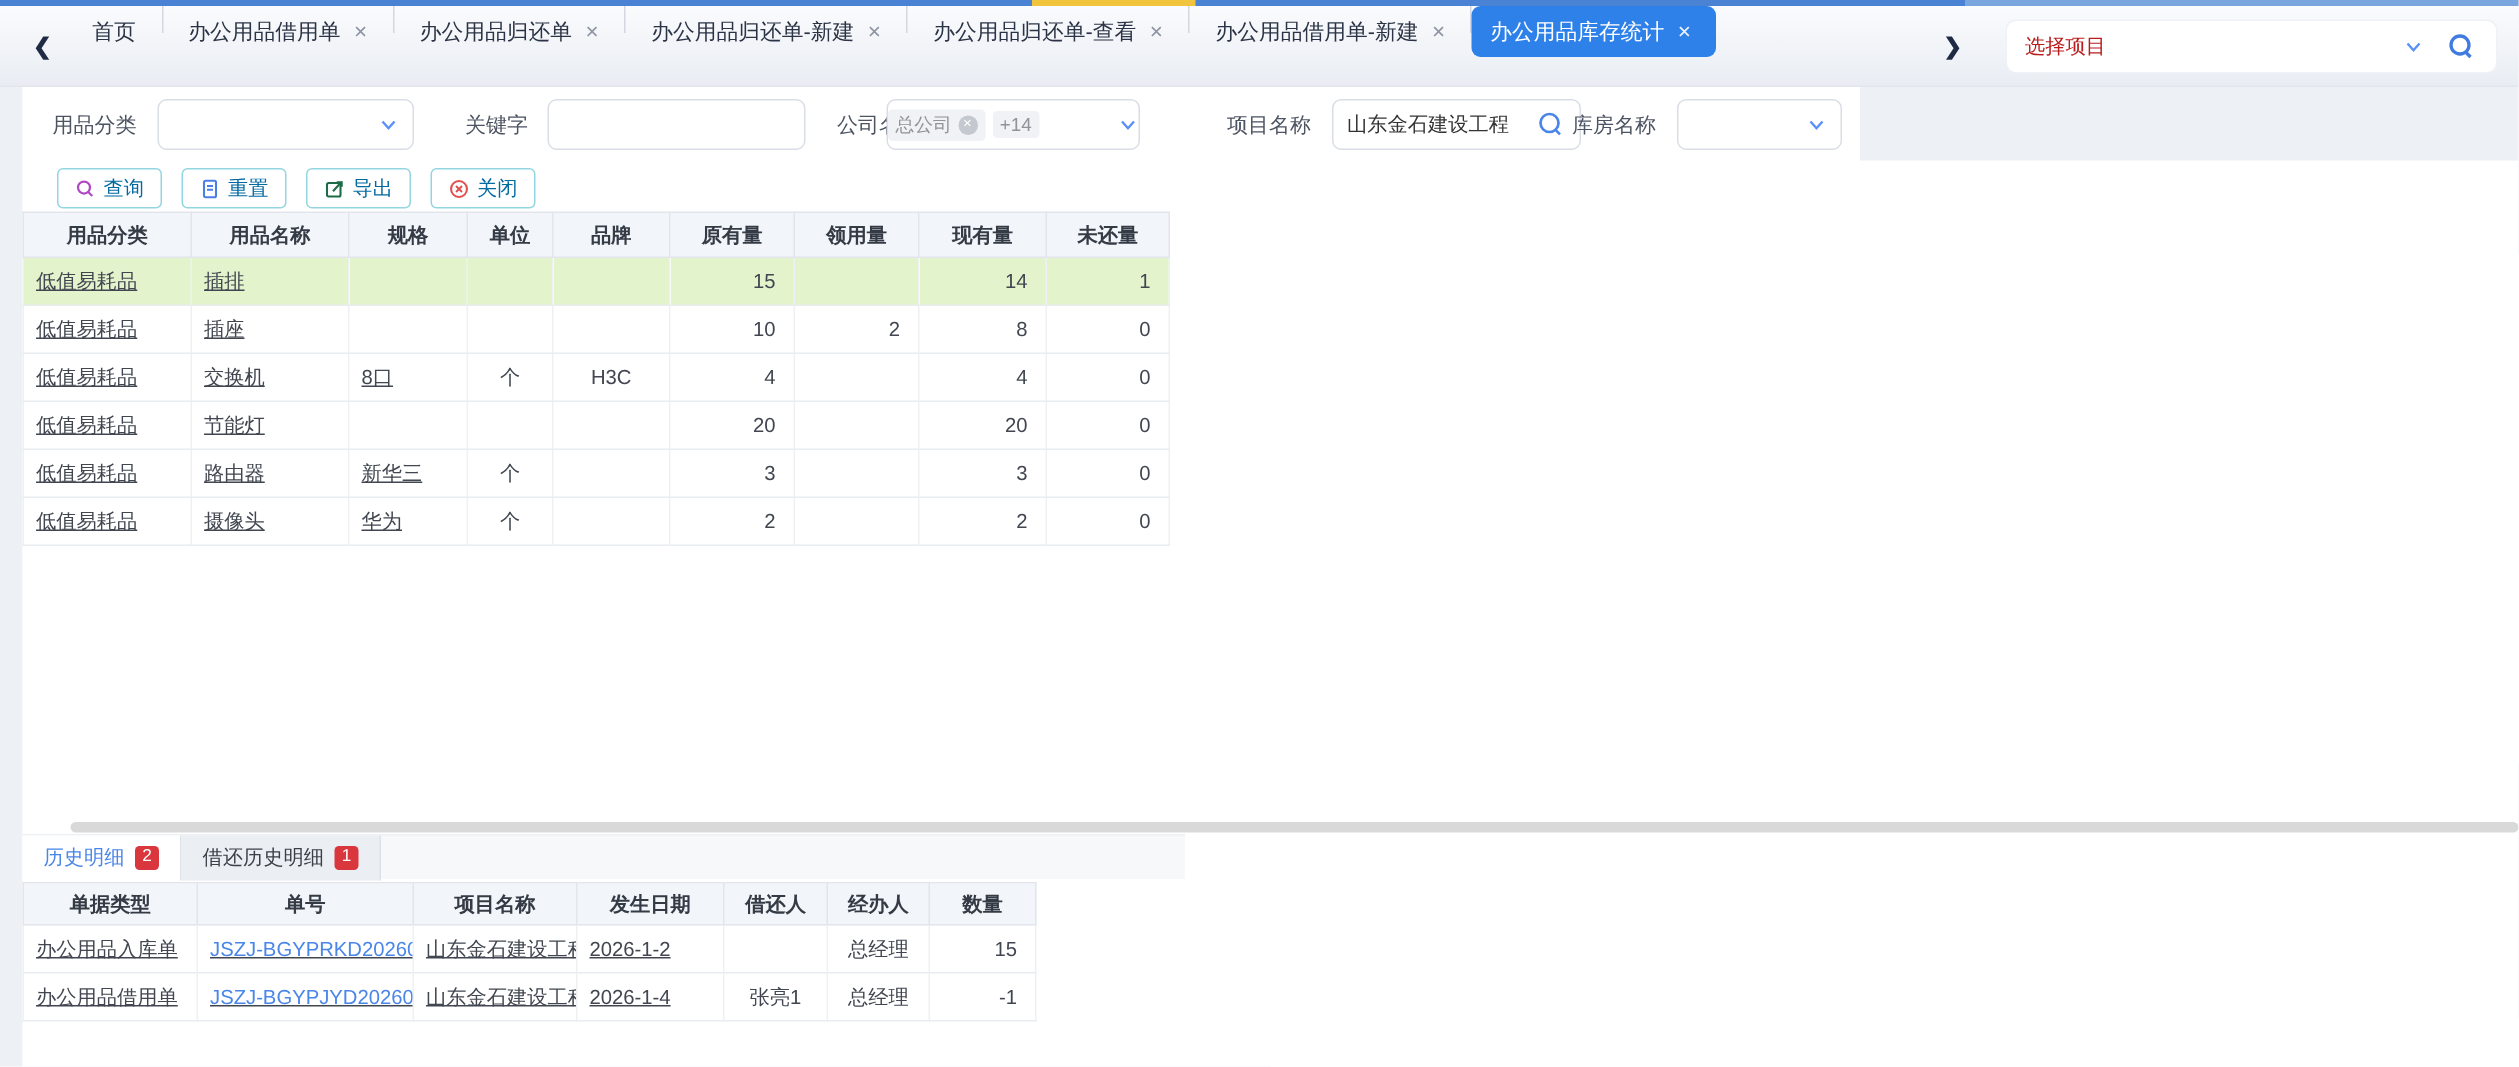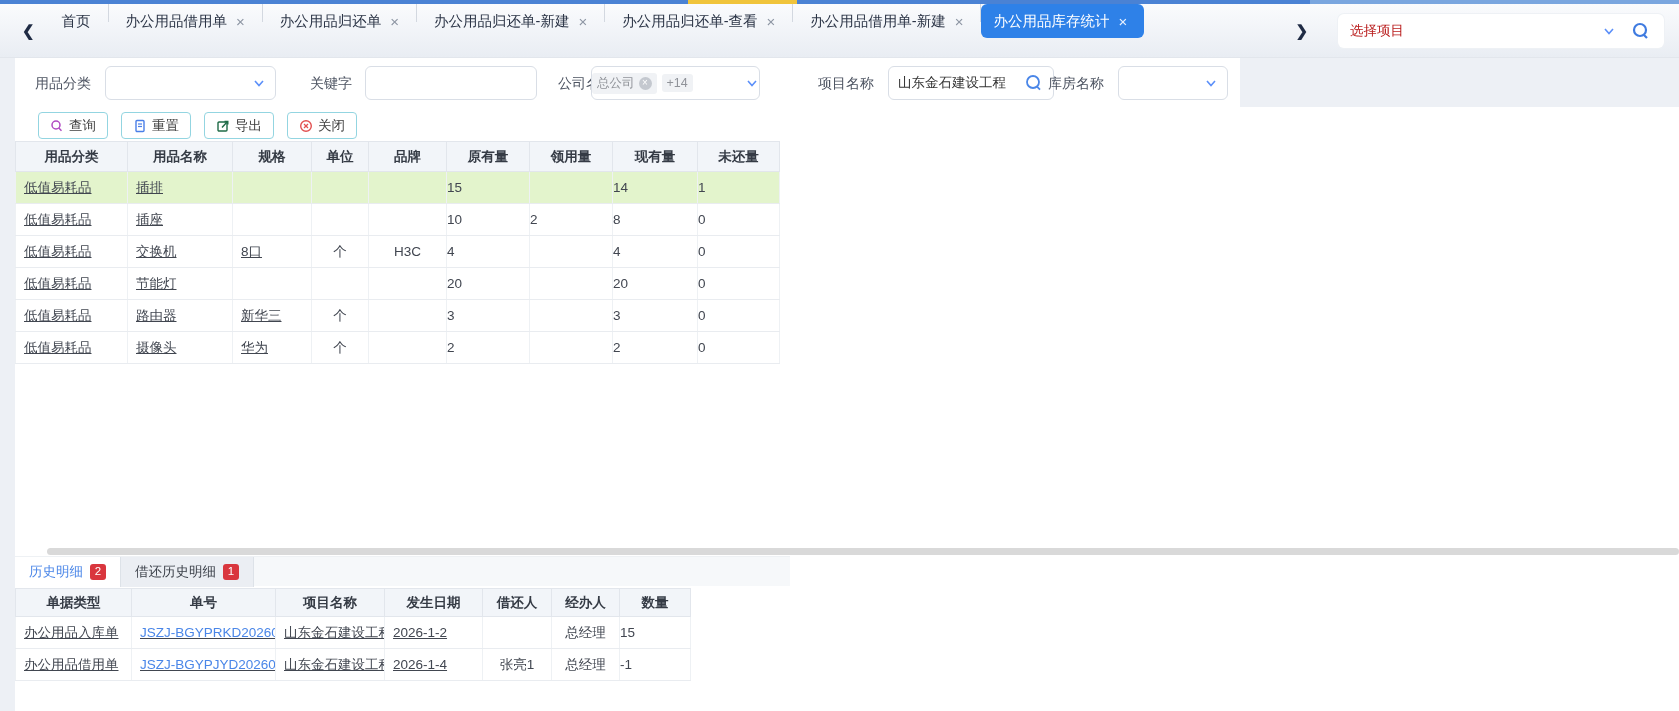--- a/index.html
+++ b/index.html
@@ -39,36 +39,36 @@
   .f-box .grow { flex:1; }
   .f-box input { border:none; outline:none; width:100%; font-size:13.5px; color:#333; font-family:"Liberation Sans",sans-serif; background:transparent; }
   .f-value { font-size:13.5px; color:#333; white-space:nowrap; overflow:hidden; }
   .tag-chip { display:flex; align-items:center; background:#f0f2f5; border-radius:3px; padding:2px 5px; font-size:12.5px; color:#909399; margin-right:5px; white-space:nowrap; }
   .tag-close { display:inline-flex; align-items:center; justify-content:center; width:13px; height:13px; border-radius:50%;
     background:#c4c8cf; color:#fff; font-size:10px; margin-left:4px; line-height:1; }
 
   
   #toolbar { position:absolute; top:54px; left:23px; display:flex; gap:13px; }
   .btn { display:flex; align-items:center; gap:5px; height:27px; padding:0 11px; background:#fff;
-    border:1px solid #93d5e1; border-radius:4px; font-size:13.5px; color:#404040; cursor:pointer; }
+    border:1px solid #93d5e1; border-radius:4px; font-size:13.5px; color:#0369a1; cursor:pointer; }
 
   
   table { border-collapse:collapse; table-layout:fixed; background:#fff; }
   th { background:#f2f5f9; font-weight:700; font-size:13.5px; color:#353b45; text-align:center;
     border:1px solid #e2e6ec; border-left:none; }
   th:first-child { border-left:1px solid #e2e6ec; }
   td { font-size:13.5px; color:#414650; border-bottom:1px solid #e9ecf0; border-right:1px solid #eef1f4; white-space:nowrap; overflow:hidden; }
   td:first-child { border-left:1px solid #eef1f4; }
   #inventory-table { position:absolute; top:83px; left:0; width:764px; }
   #inventory-table th { height:30px; }
   #inventory-table td { height:32px; }
   tr.selected td { background:#e3f4cc; }
   .al { text-align:left; padding-left:8px;text-decoration:underline; }
   .ac { text-align:center; }
-  .ar { padding-right:12px; }
+  .ar { text-align:right; padding-right:12px; }
   .link { color:#4a86e8; cursor:pointer; }
 
   
   #h-scrollbar { position:absolute; top:490px; left:32px; right:0; height:7px; background:#d9d9d9; border-radius:4px; }
 
   
   #history-tabs { position:absolute; top:498px; left:0; width:775px; height:30px; background:#f6f8fa; border-top:1px solid #eef1f4; display:flex; }
   .h-tab { display:flex; align-items:center; justify-content:center; gap:7px; padding:0 14px; height:30px;
     font-size:13.5px; color:#3a3f48; background:#ebeef3; border-right:1px solid #dde2e8; cursor:pointer; white-space:nowrap; }
   .h-tab.active { background:#fff; color:#4a86e8; }

